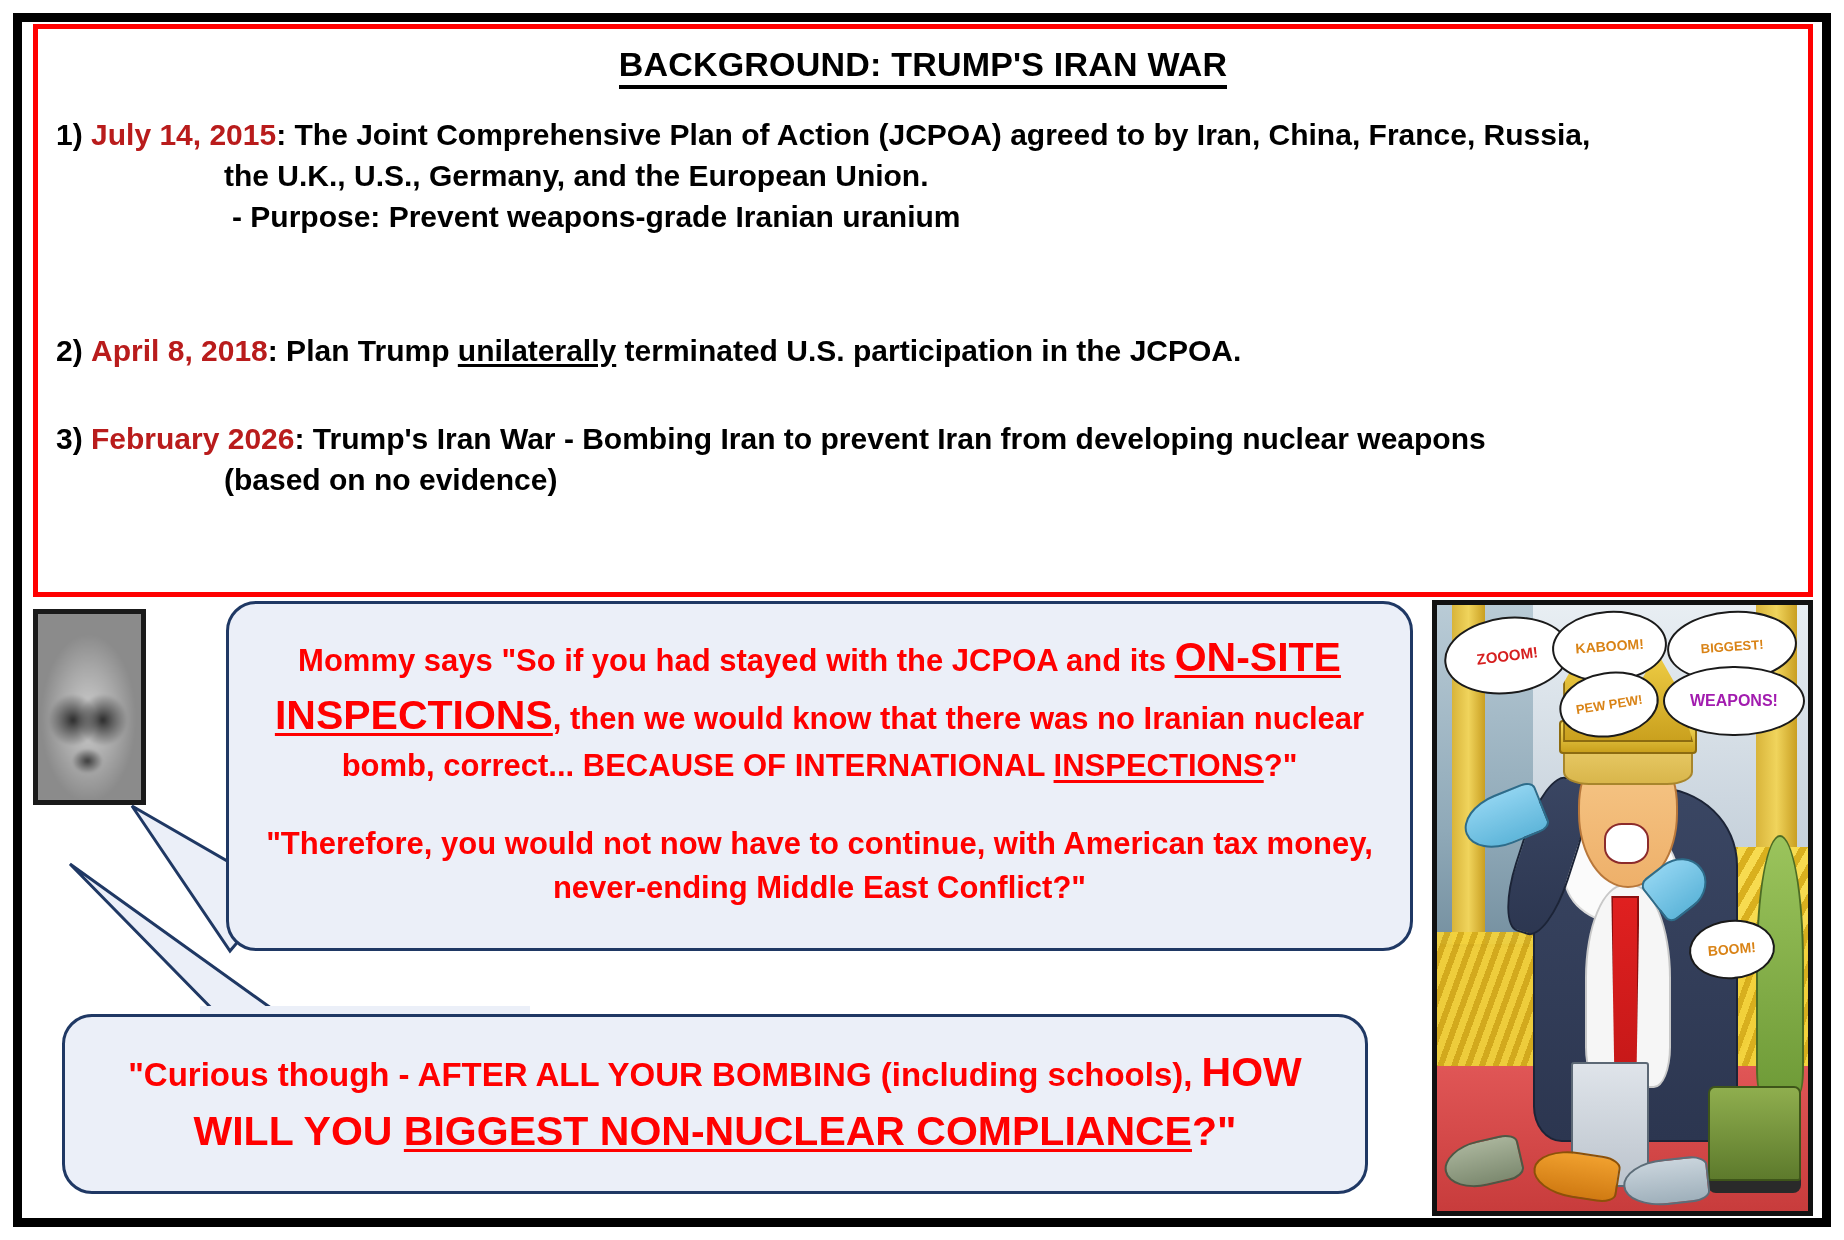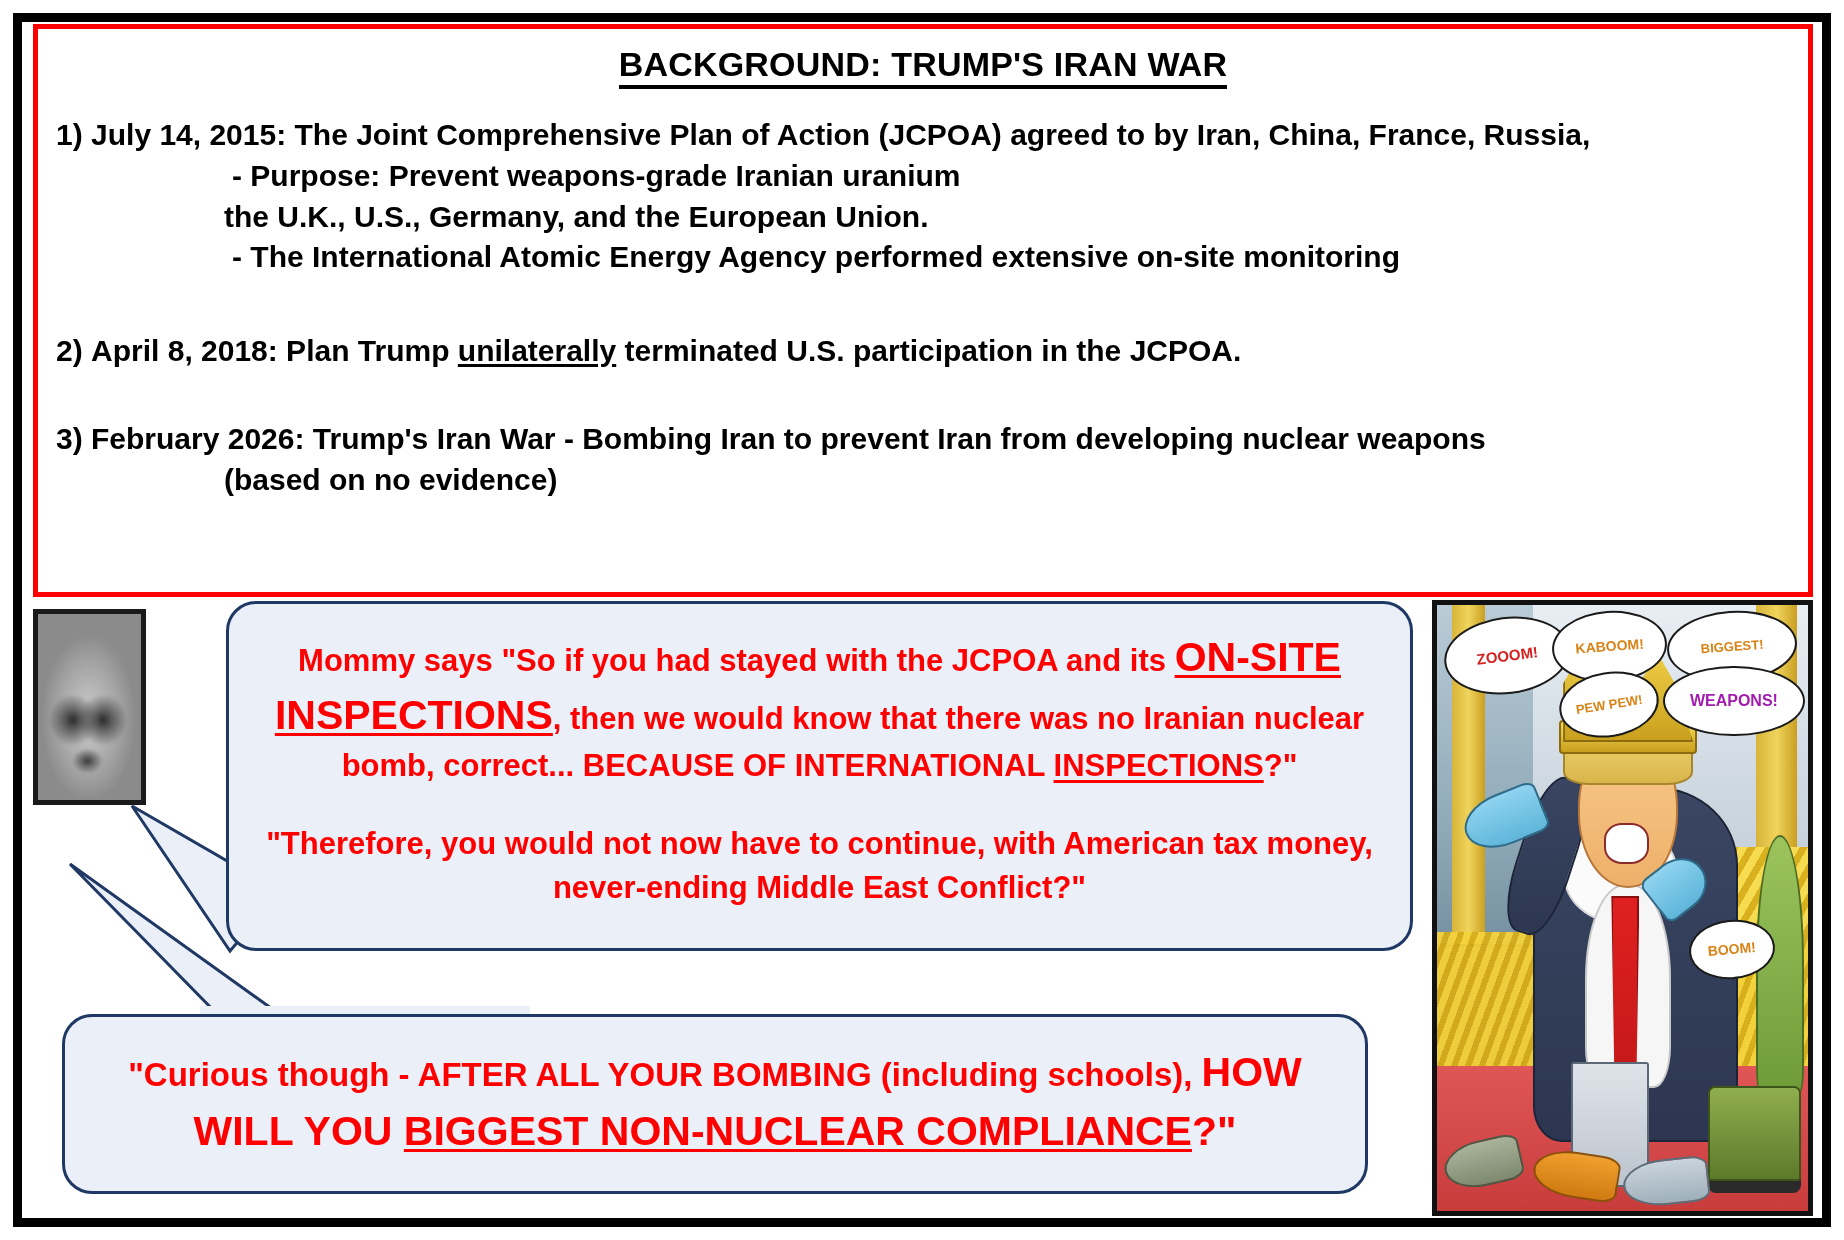--- a/index.html
+++ b/index.html
@@ -49,21 +49,21 @@
     border-bottom: 4px solid #000;
     padding-bottom: 2px;
   }
   .bg-item {
     position: absolute;
     font-size: 30px;
     font-weight: bold;
     color: #000000;
     line-height: 1.36;
   }
-  .datelabel { color: #000000; }
+  .datelabel { color: #b91c1c; }
   .sub-line {
     display: block;
     margin-left: 168px;
   }
   .sub-line.dash { margin-left: 176px; }
   .ul-text { text-decoration: underline; text-underline-offset: 3px; }
 
   
   #child-photo {
     position: absolute;
@@ -290,23 +290,22 @@
   <div id="outer-frame"></div>
 
   <div id="background-box">
 
     <div id="bg-title">
       <span class="ul">BACKGROUND: TRUMP'S IRAN WAR</span>
     </div>
 
     <div class="bg-item" style="left:18px; top:86px; width:1730px;">
       <span>1)</span><span>&nbsp;</span><span class="datelabel">July 14, 2015</span><span>: The Joint Comprehensive Plan of Action (JCPOA) agreed to by Iran, China, France, Russia,</span>
+      <span class="sub-line">the U.K., U.S., Germany, and the European Union.</span>
       <span class="sub-line dash">- Purpose: Prevent weapons-grade Iranian uranium</span>
-      <span class="sub-line">the U.K., U.S., Germany, and the European Union.</span>
-      <span class="sub-line dash">- The International Atomic Energy Agency performed extensive on-site monitoring</span>
     </div>
 
     <div class="bg-item" style="left:18px; top:302px; width:1730px;">
       <span>2)</span><span>&nbsp;</span><span class="datelabel">April 8, 2018</span><span>: Plan Trump </span><span class="ul-text">unilaterally</span><span> terminated U.S. participation in the JCPOA.</span>
     </div>
 
     <div class="bg-item" style="left:18px; top:390px; width:1730px;">
       <span>3)</span><span>&nbsp;</span><span class="datelabel">February 2026</span><span>: Trump's Iran War - Bombing Iran to prevent Iran from developing nuclear weapons</span>
       <span class="sub-line">(based on no evidence)</span>
     </div>

